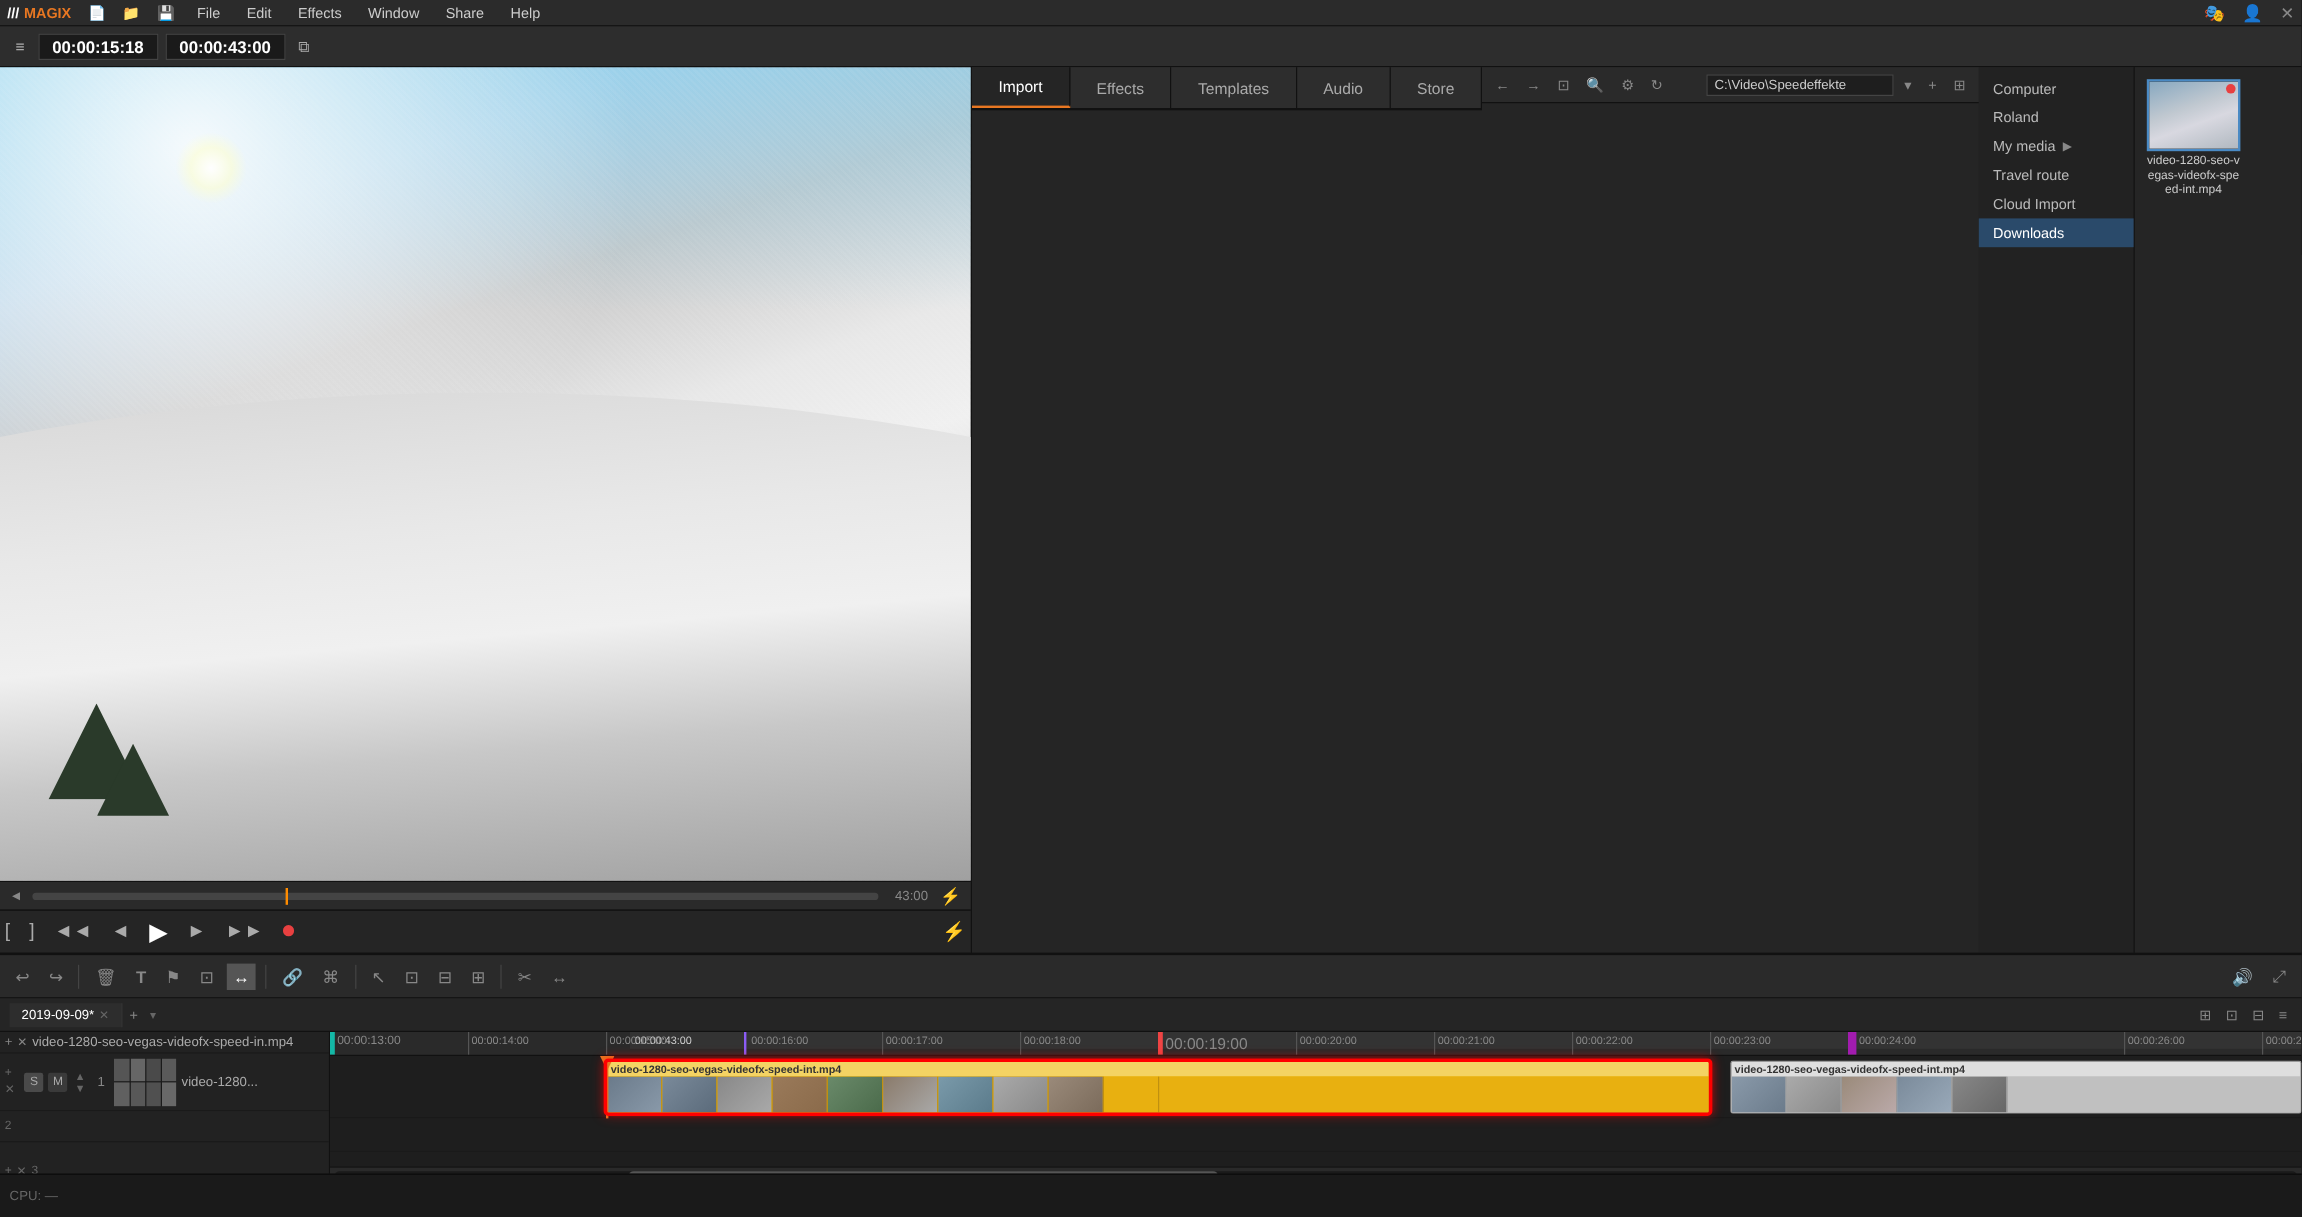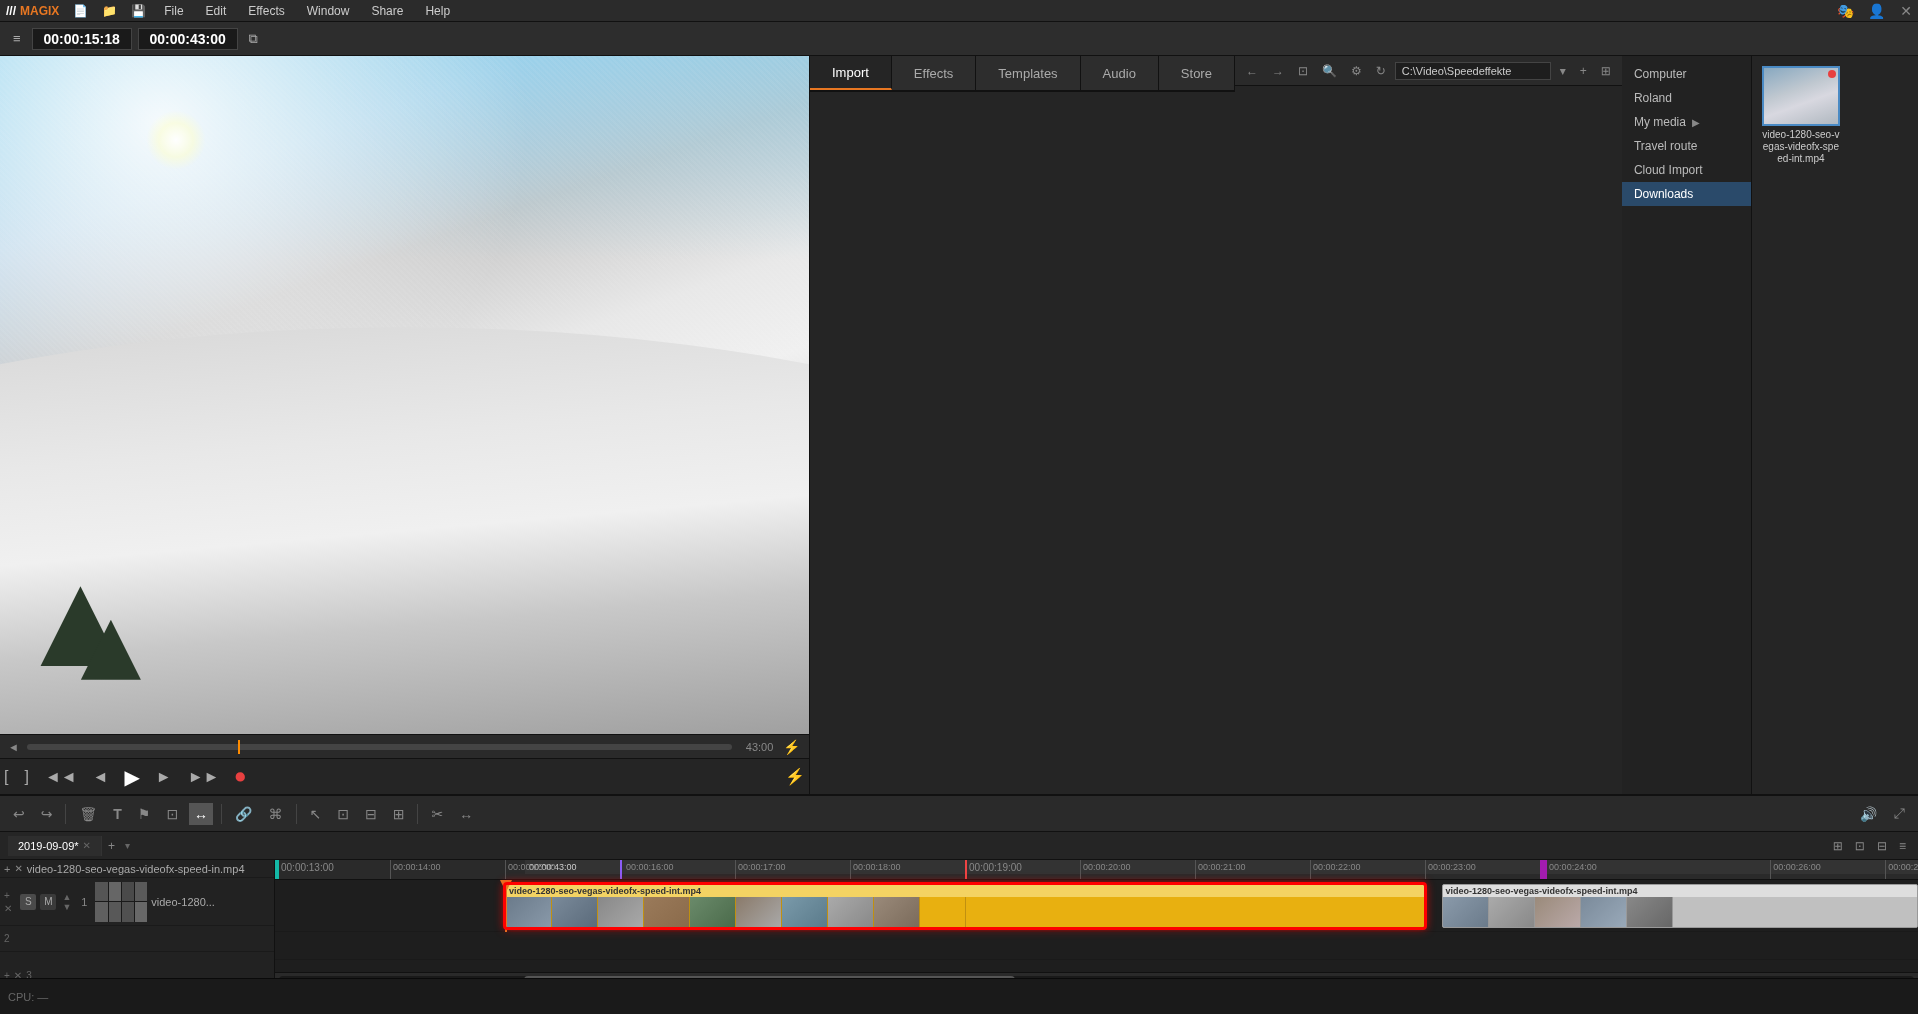--- a/index.html
+++ b/index.html
@@ -36,21 +36,21 @@
     .ctrl-btn.record { color: #e84040; }
 
     
     #right-panel { flex: 1; display: flex; background: #252525; }
     #right-tabs { height: 36px; background: #2d2d2d; display: flex; align-items: stretch; border-bottom: 2px solid #111; }
     .rtab { padding: 0 22px; display: flex; align-items: center; cursor: pointer; font-size: 13px; color: #aaa; border-right: 1px solid #111; }
     .rtab.active { background: #252525; color: #fff; border-bottom: 2px solid #e87722; }
 
     #right-toolbar { height: 30px; background: #2a2a2a; display: flex; align-items: center; padding: 0 6px; gap: 4px; border-bottom: 1px solid #111; }
     .rt-btn { background: none; border: none; color: #888; cursor: pointer; padding: 2px 5px; font-size: 12px; }
-    .rt-path-input { background: #1e1e1e; border: 1px solid #444; color: #ccc; font-size: 11px; padding: 2px 6px; flex: 1; }
+    .rt-path-input { background: #1e1e1e; border: 1px solid #444; color: #ccc; font-size: 11px; padding: 2px 6px; flex: 1; margin-left: 27px; }
 
     #right-content { flex: 1; display: flex; }
     #file-tree { width: 130px; background: #222; border-right: 1px solid #111; padding: 6px 0; flex-shrink: 0; }
     .tree-item { padding: 5px 12px; cursor: pointer; color: #bbb; font-size: 12px; display: flex; align-items: center; gap: 6px; }
     .tree-item.selected { background: #2a4a6a; color: #fff; }
     .tree-arrow { font-size: 10px; color: #888; }
 
     #file-grid { flex: 1; padding: 10px; background: #252525; }
     .file-thumb { display: inline-block; text-align: center; cursor: pointer; }
     .thumb-img { width: 78px; height: 60px; background: linear-gradient(135deg, #5a7a9a 0%, #8aaac0 50%, #6a8aaa 100%); border: 2px solid #4a8ac4; position: relative; overflow: hidden; }
@@ -332,21 +332,21 @@
           <div style="position:absolute;top:0;left:calc(14% + 20px);right:0;height:14px;background:#333;display:flex;align-items:center;padding:0 4px;">
             <span style="font-size:9px;color:#ccc;">00:00:43:00</span>
           </div>
 
           <div style="position:absolute;left:0%;border-left:4px solid #14b8a6;height:100%;padding-left:2px;font-size:10px;color:#888;padding-top:2px;">00:00:13:00</div>
           <div style="position:absolute;left:7%;border-left:1px solid #555;height:100%;padding-left:2px;font-size:9px;color:#888;padding-top:2px;">00:00:14:00</div>
           <div style="position:absolute;left:14%;border-left:1px solid #555;height:100%;padding-left:2px;font-size:9px;color:#888;padding-top:2px;">00:00:15:00</div>
           <div style="position:absolute;left:21%;border-left:2px solid #8b5cf6;height:100%;padding-left:4px;font-size:9px;color:#888;padding-top:2px;">00:00:16:00</div>
           <div style="position:absolute;left:28%;border-left:1px solid #555;height:100%;padding-left:2px;font-size:9px;color:#888;padding-top:2px;">00:00:17:00</div>
           <div style="position:absolute;left:35%;border-left:1px solid #555;height:100%;padding-left:2px;font-size:9px;color:#888;padding-top:2px;">00:00:18:00</div>
-          <div style="position:absolute;left:42%;border-left:2px solid #ef4444;height:100%;padding-left:2px;font-size:10px;color:#888;padding-top:2px;">00:00:19:00</div>
+          <div style="position:absolute;left:42%;border-left:4px solid #ef4444;height:100%;padding-left:2px;font-size:13px;color:#888;padding-top:2px;">00:00:19:00</div>
           <div style="position:absolute;left:49%;border-left:1px solid #555;height:100%;padding-left:2px;font-size:9px;color:#888;padding-top:2px;">00:00:20:00</div>
           <div style="position:absolute;left:56%;border-left:1px solid #555;height:100%;padding-left:2px;font-size:9px;color:#888;padding-top:2px;">00:00:21:00</div>
           <div style="position:absolute;left:63%;border-left:1px solid #555;height:100%;padding-left:2px;font-size:9px;color:#888;padding-top:2px;">00:00:22:00</div>
           <div style="position:absolute;left:70%;border-left:1px solid #555;height:100%;padding-left:2px;font-size:9px;color:#888;padding-top:2px;">00:00:23:00</div>
           <div style="position:absolute;left:77%;border-left:7px solid #a21caf;height:100%;padding-left:2px;font-size:9px;color:#888;padding-top:2px;">00:00:24:00</div>
           <div style="position:absolute;left:84%;border-left:1px solid #555;height:100%;padding-left:2px;font-size:9px;color:#888;padding-top:2px;margin-top:40px;">00:00:25:00</div>
           <div style="position:absolute;left:91%;border-left:1px solid #555;height:100%;padding-left:2px;font-size:9px;color:#888;padding-top:2px;">00:00:26:00</div>
           <div style="position:absolute;left:98%;border-left:1px solid #555;height:100%;padding-left:2px;font-size:9px;color:#888;padding-top:2px;">00:00:27:00</div>
         </div>
       </div>

